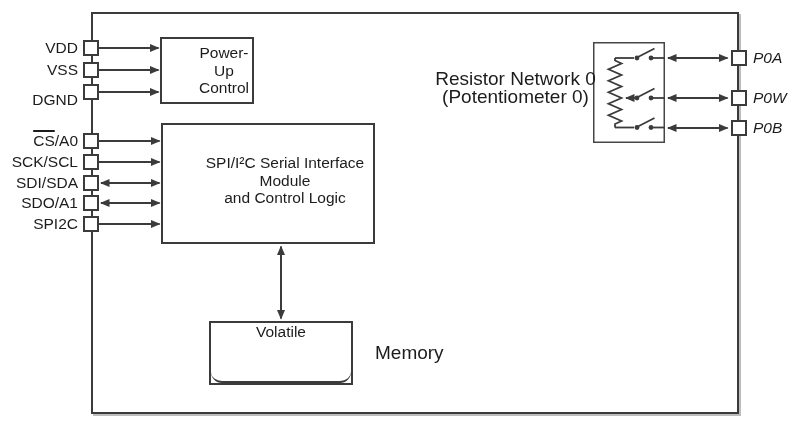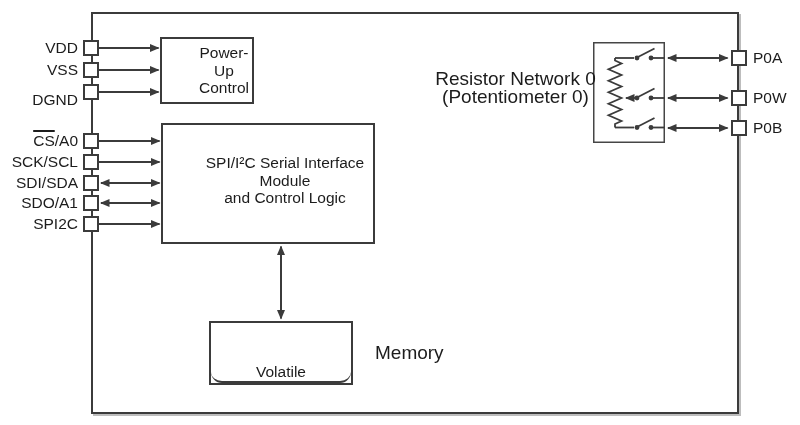--- a/index.html
+++ b/index.html
@@ -22,29 +22,29 @@
     position:absolute;box-sizing:border-box;border:2px solid var(--line);
     background:#fff;display:flex;flex-direction:column;align-items:center;
     justify-content:center;text-align:center;
     font-size:15.5px;line-height:17.5px;color:var(--text);padding-left:34px;
   }
   .memblock{
     position:absolute;box-sizing:border-box;border:2px solid var(--line);
     background:#fff;display:flex;flex-direction:column;
     font-size:15.5px;color:var(--text);
   }
-  .memcell{flex:1;display:flex;align-items:flex-end;justify-content:center;border-bottom:2px solid var(--line);border-radius:11px;}
+  .memcell{flex:1;display:flex;align-items:flex-start;justify-content:center;border-bottom:2px solid var(--line);border-radius:11px;}
   .memcell.last{border-bottom:none;}
   .pin{
     position:absolute;width:12px;height:12px;border:2px solid var(--line);
     background:#fff;box-sizing:content-box;
   }
   .pinlabel{position:absolute;font-size:15.5px;line-height:16px;white-space:nowrap;}
   .pinlabel.left{left:0;width:78px;text-align:right;}
-  .pinlabel.right{left:753px;text-align:left;}
+  .pinlabel.right{left:753px;text-align:left;font-style:italic;}
   .ovl{text-decoration:overline;text-decoration-thickness:1.5px;}
   .freelabel{position:absolute;font-size:19px;line-height:17.5px;text-align:center;white-space:nowrap;}
 </style>
 </head>
 <body>
 
 <div class="canvas">
 
   <svg class="wires" viewBox="0 0 800 425">
     <defs>

